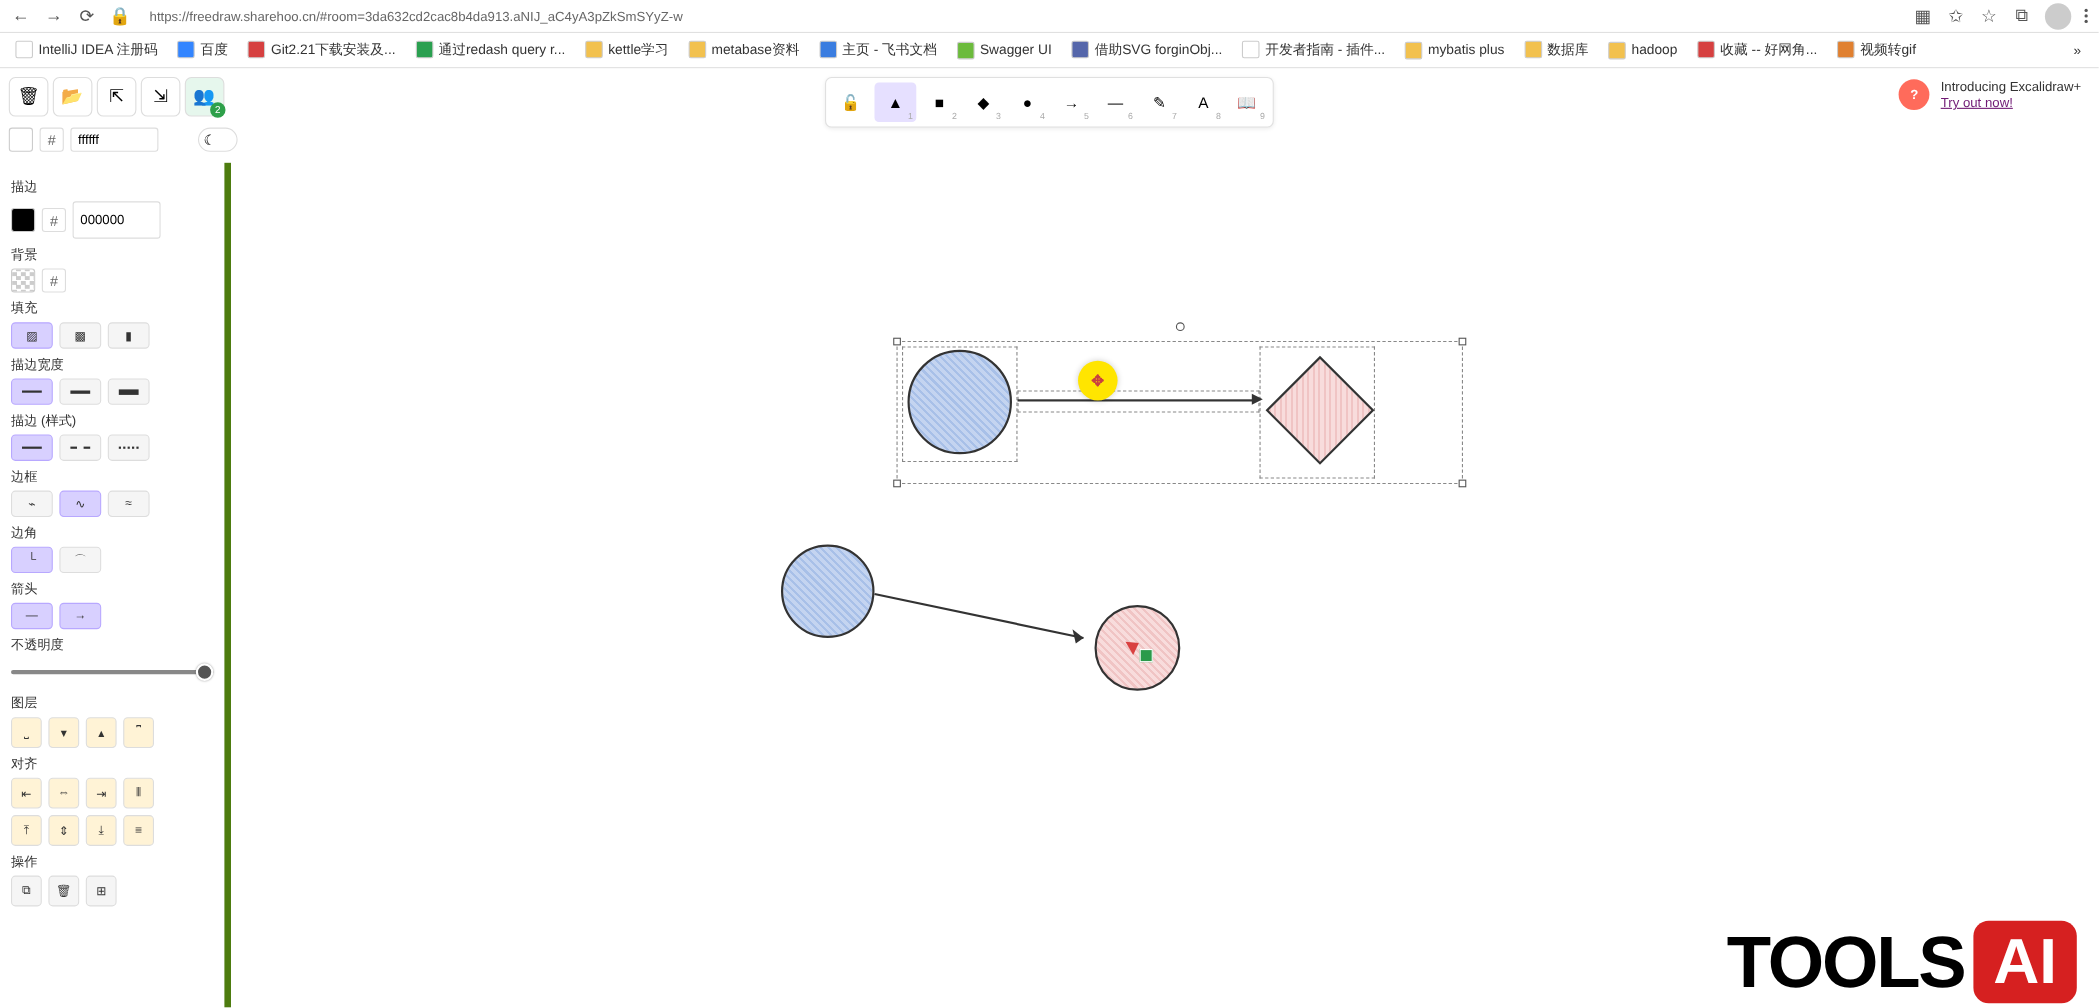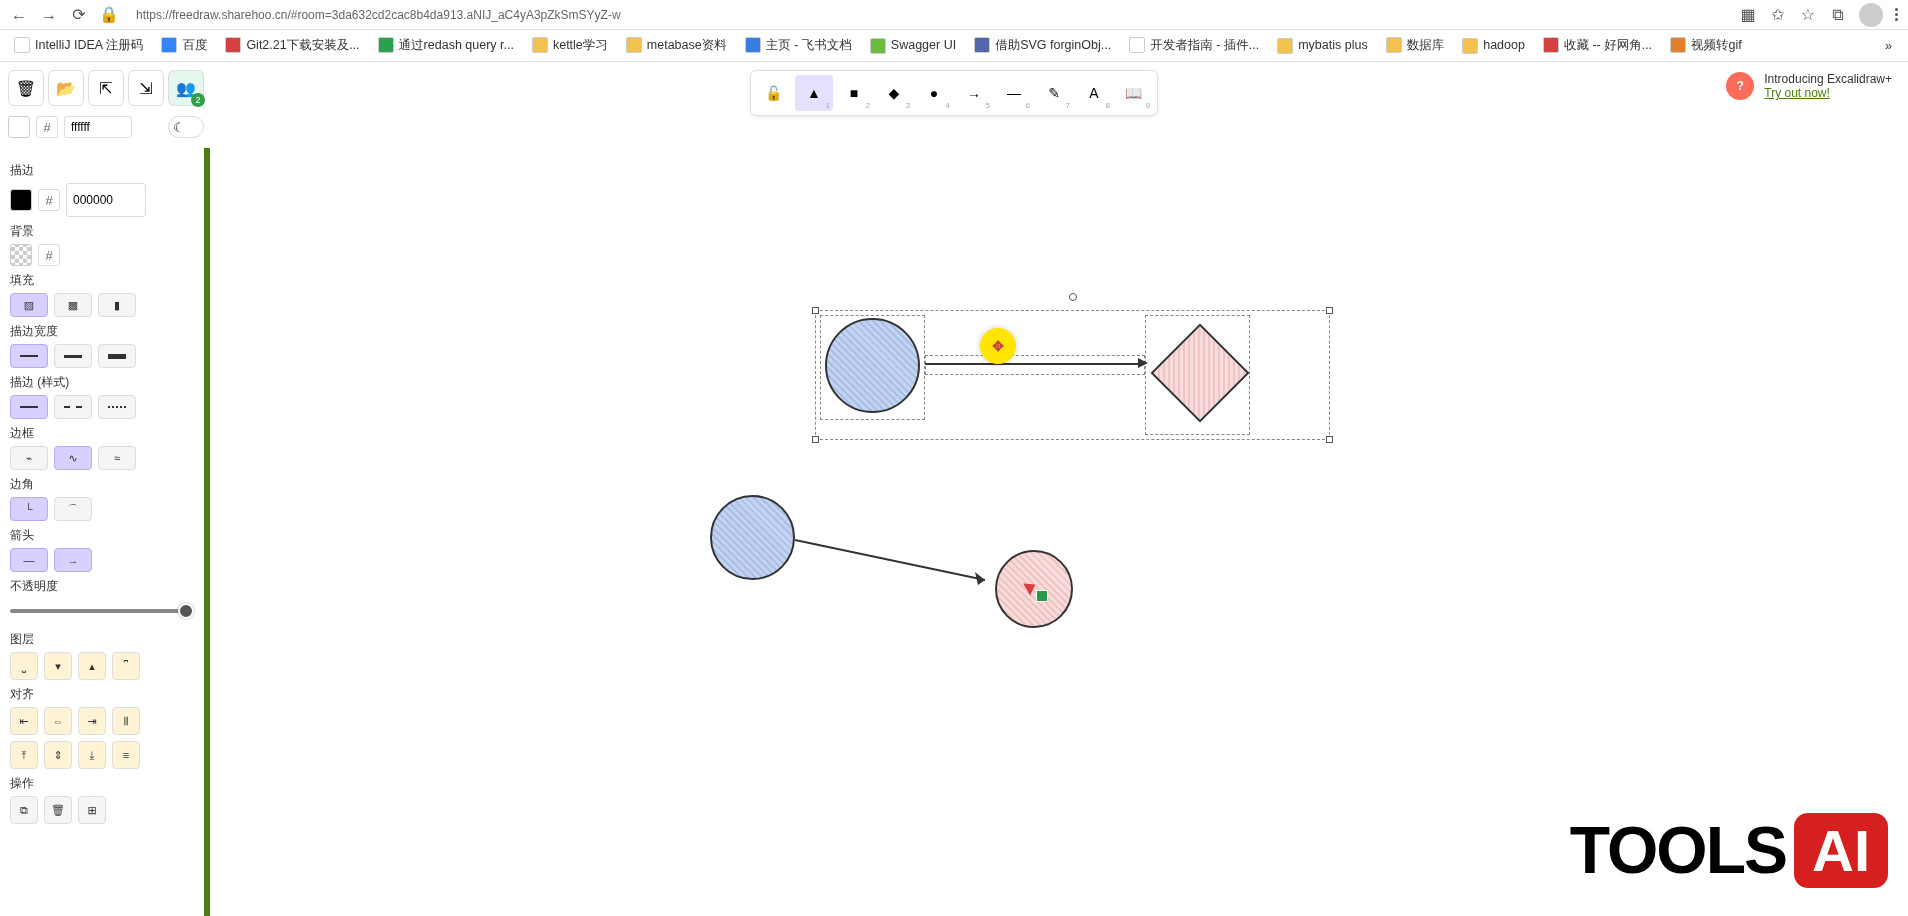--- a/index.html
+++ b/index.html
@@ -28,26 +28,26 @@
 
 .shape-tools { position:absolute; top:8px; left:50%; transform:translateX(-50%); display:flex; gap:2px; background:#fff; border:1px solid #e0e0e0; border-radius:6px; padding:4px; box-shadow:0 1px 4px rgba(0,0,0,.08); }
 .st-btn { width:38px; height:36px; display:flex; flex-direction:column; align-items:center; justify-content:center; border-radius:4px; cursor:pointer; position:relative; }
 .st-btn.active { background:#e6e0ff; }
 .st-key { position:absolute; bottom:1px; right:3px; font-size:8px; color:#aaa; }
 .st-ico { font-size:14px; }
 
 .promo { position:absolute; top:10px; right:16px; display:flex; align-items:center; gap:10px; font-size:12px; }
 .promo-q { width:28px; height:28px; border-radius:50%; background:#ff6b5b; color:#fff; display:flex; align-items:center; justify-content:center; font-weight:bold; }
 .promo-txt { text-align:left; color:#333; }
-.promo-link { color:#4d7c0f; text-decoration:underline; cursor:pointer; }
+.promo-link { color:#701a75; text-decoration:underline; cursor:pointer; }
 
 .bg-row { position:absolute; top:54px; left:8px; display:flex; align-items:center; gap:6px; }
 .bg-sw { width:22px; height:22px; border:1px solid #ccc; border-radius:3px; background:#fff; }
 .hash { width:22px; height:22px; border:1px solid #ddd; border-radius:3px; display:flex; align-items:center; justify-content:center; font-size:13px; color:#666; }
-.bg-input { border:1px solid #ddd; border-radius:3px; height:22px; width:68px; padding:0 6px; font-size:12px; }
+.bg-input { border:1px solid #ddd; border-radius:3px; height:22px; width:80px; padding:0 6px; font-size:12px; }
 .dark-toggle { width:36px; height:22px; border:1px solid #ddd; border-radius:11px; display:flex; align-items:center; padding:0 4px; margin-left:30px; }
 .dark-toggle::before { content:"☾"; font-size:13px; }
 
 
 .side-panel { position:absolute; top:148px; left:0; width:210px; padding:8px 10px; background:#fff; border-right:6px solid #4d7c0f; height:calc(100% - 148px); overflow-y:auto; font-size:12px; color:#333; }
 .sp-label { font-size:12px; color:#333; margin:6px 0 4px; }
 .sp-row { display:flex; gap:6px; align-items:center; margin-bottom:4px; }
 .sp-sw { width:22px; height:22px; border:1px solid #ccc; border-radius:3px; }
 .sp-sw.black { background:#000; }
 .sp-input { border:1px solid #ddd; border-radius:3px; height:22px; width:80px; padding:16px 6px; font-size:12px; }
@@ -77,21 +77,21 @@
 .fill-pink { background:repeating-linear-gradient(45deg,#f0c4c4,#f0c4c4 2px,#f8dcdc 2px,#f8dcdc 5px); }
 .shape-diamond { position:absolute; border:2px solid #333; transform:rotate(45deg); }
 .arrow-line { position:absolute; background:#333; height:2px; }
 .arrow-head { position:absolute; width:0; height:0; border-left:10px solid #333; border-top:5px solid transparent; border-bottom:5px solid transparent; }
 .yellow-cursor { position:absolute; width:36px; height:36px; border-radius:50%; background:#ffe500; box-shadow:0 0 6px rgba(0,0,0,.2); display:flex; align-items:center; justify-content:center; }
 .yellow-cursor::after { content:"✥"; color:#c94040; font-size:14px; font-weight:bold; }
 .collab-cursor { position:absolute; }
 .collab-ptr { width:0; height:0; border-left:10px solid #d94040; border-top:7px solid transparent; border-bottom:7px solid transparent; transform:rotate(-30deg); }
 .collab-box { position:absolute; width:12px; height:12px; background:#2a9a4a; border:1px solid #fff; top:10px; left:10px; }
 
-.watermark { position:absolute; right:20px; bottom:28px; text-align:right; }
+.watermark { position:absolute; right:20px; bottom:4px; text-align:right; }
 .wm-main { display:flex; align-items:center; gap:8px; }
 .wm-text { font-size:66px; font-weight:900; letter-spacing:-2px; }
 .wm-ai { background:#d62020; color:#fff; padding:4px 18px; border-radius:14px; font-size:58px; font-weight:900; }
 .wm-sub { font-size:18px; letter-spacing:6px; color:#222; margin-top:4px; }
 </style>
 </head>
 <body>
 
 <div class="browser-bar">
   <div class="nav-btn">←</div>

